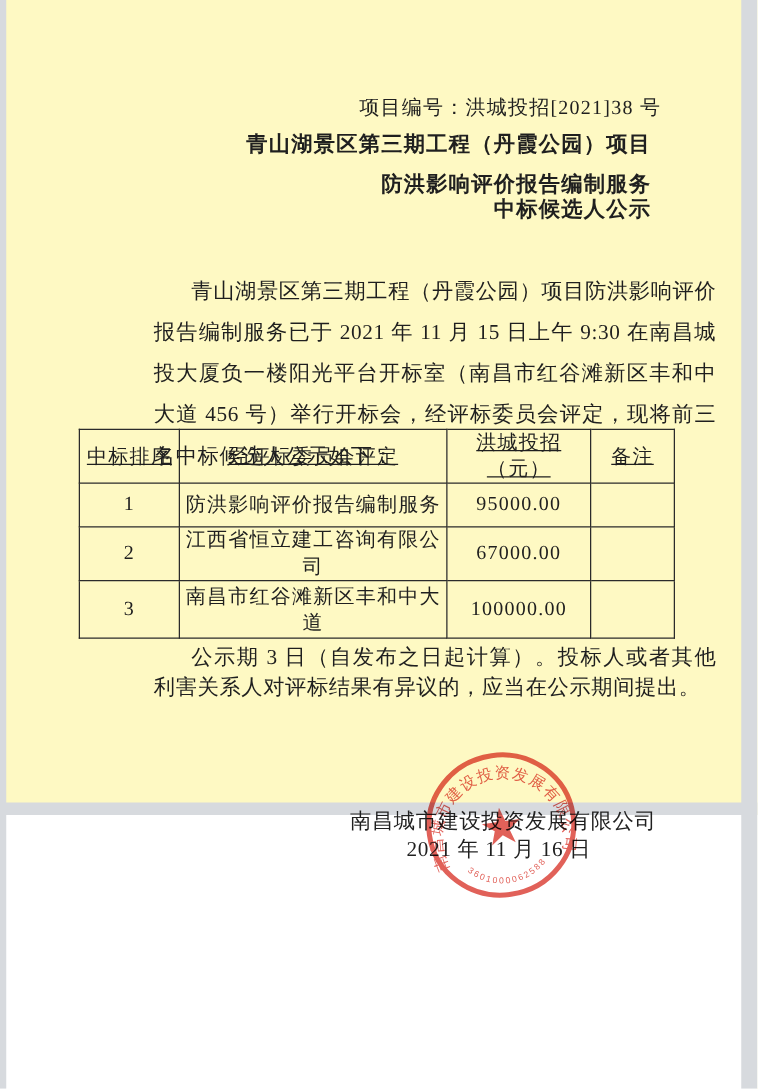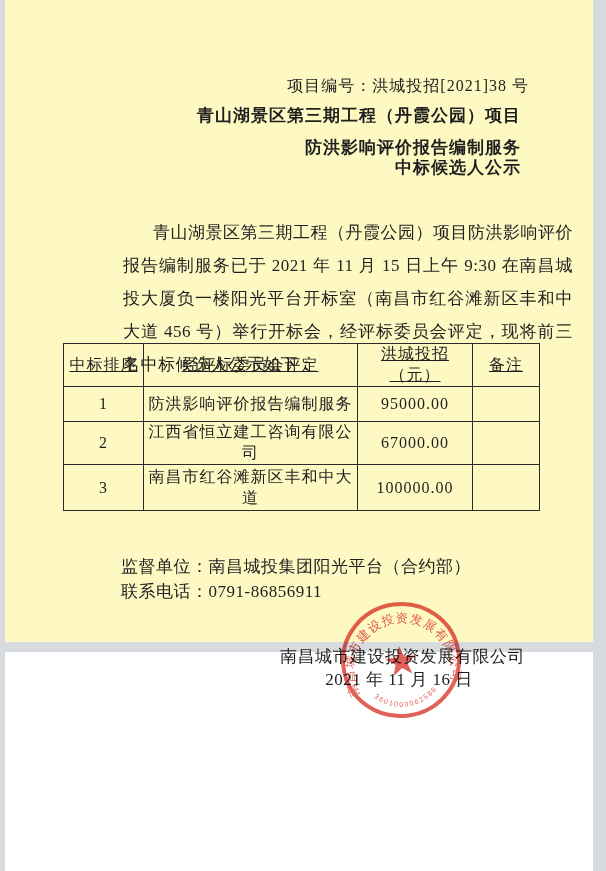--- a/index.html
+++ b/index.html
@@ -162,23 +162,22 @@
     </tr>
     <tr class="r3">
       <td>3</td>
       <td>南昌市红谷滩新区丰和中大道</td>
       <td>100000.00</td>
       <td></td>
     </tr>
   </tbody>
     </table>
 
+  <p class="para para2">公示期 3 日（自发布之日起计算）。投标人或者其他利害关系人对评标结果有异议的，应当在公示期间提出。</p>
 
-  <div class="ln supervisor">监督单位：南昌城投集团阳光平台（合约部）</div>
-  <div class="ln phone">联系电话：0791-86856911</div>
 
   <div class="sig">
     <div class="company">南昌城市建设投资发展有限公司</div>
     <div class="date">2021 年 11 月 16 日</div>
   </div>
 
   <svg class="seal" viewBox="0 0 128 124" xmlns="http://www.w3.org/2000/svg">
     <ellipse cx="64" cy="62" rx="58" ry="56" fill="none" stroke-width="4" stroke="#dd4b42"></ellipse>
     <defs>
       <path id="sealTopArc" d="M 20,95 A 49,49 0 1,1 108,95" fill="none"></path>

